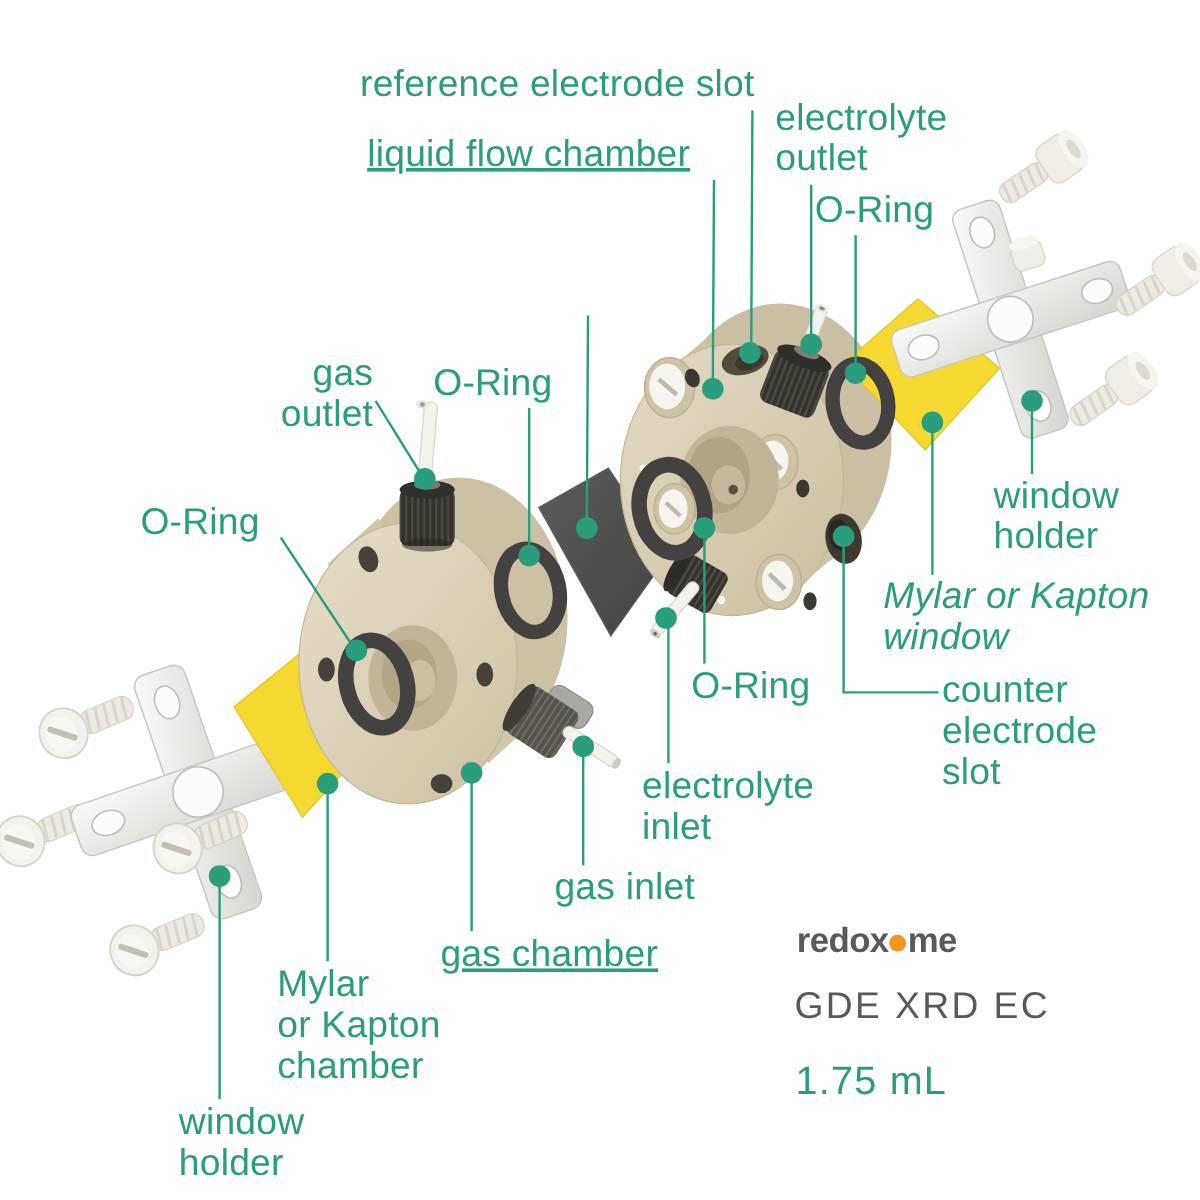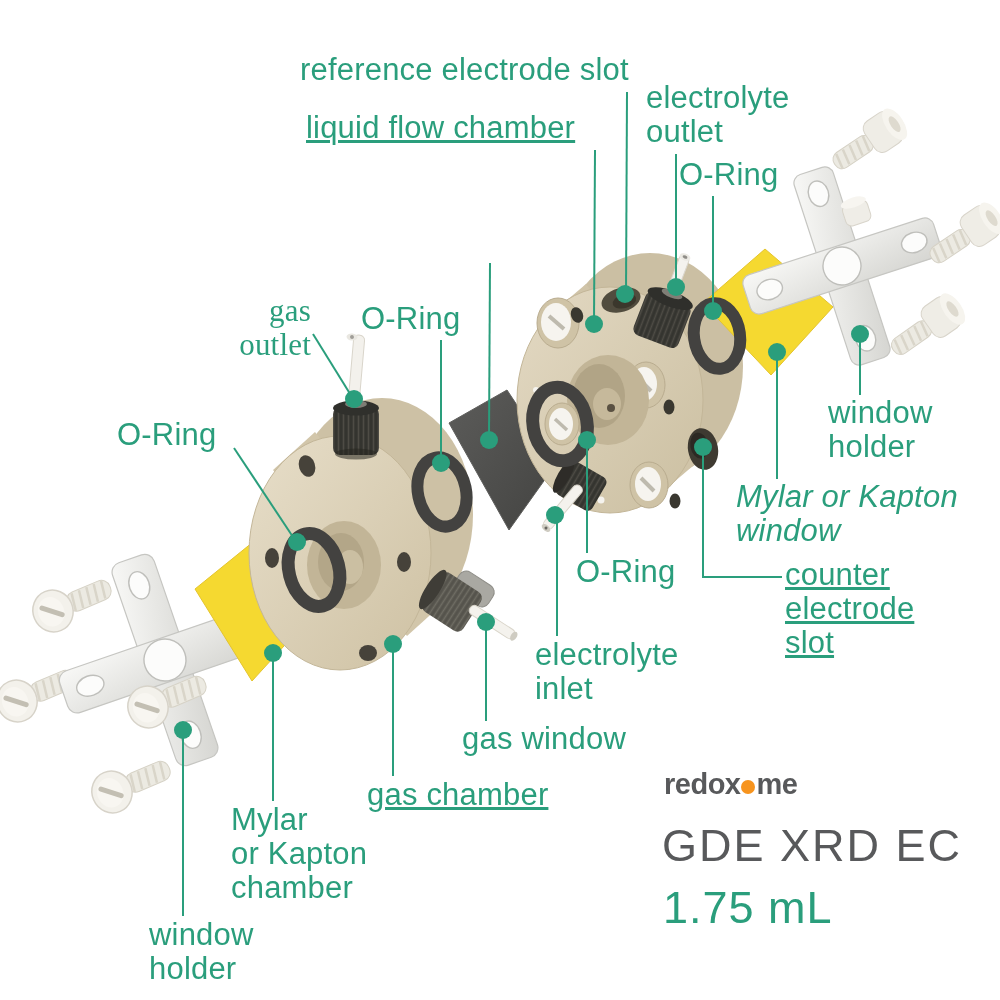--- a/index.html
+++ b/index.html
@@ -11,23 +11,23 @@
   .oring{fill:none;stroke:var(--color-oring);}
   .fill-yellow{fill:var(--color-window_yellow);stroke:#E4C42E;stroke-width:1;}
   .metal{fill:url(#gradMetal);stroke:#C6C6C2;stroke-width:1.2;}
   .hole{fill:#FCFCFB;stroke:#BFBFBB;stroke-width:1.4;}
   .ld{stroke:var(--color-accent);stroke-width:2;fill:none;}
   .dot{fill:var(--color-accent);}
   .brand-logo{position:absolute;left:664px;top:768px;font-size:29px;font-weight:bold;
               letter-spacing:-0.5px;color:var(--color-logo_gray);}
   .logo-dot{display:inline-block;width:14px;height:14px;border-radius:50%;
             background:var(--color-logo_orange);margin:0 1px;}
-  .brand-product{position:absolute;left:662px;top:820px;font-size:45px;letter-spacing:2px;
+  .brand-product{position:absolute;left:662px;top:820px;font-size:31px;letter-spacing:2px;
                  color:var(--color-logo_gray);text-align:center;}
-  .brand-volume{position:absolute;left:663px;top:882px;font-size:45px;letter-spacing:1px;
+  .brand-volume{position:absolute;left:663px;top:882px;font-size:33px;letter-spacing:1px;
                 color:var(--color-accent);}
 </style>
 </head>
 <body>
 
 <div id="stage">
 
 <svg id="art" width="1000" height="1000" viewBox="0 0 1000 1000">
   <defs>
     <linearGradient id="gradMetal" x1="0" y1="0" x2="1" y2="1">
@@ -274,35 +274,35 @@
     <line class="ld" x1="183" y1="916" x2="183" y2="732"></line>
         <circle class="dot" cx="183" cy="730" r="9"></circle>
   </g>
 </svg>
 
 <div class="label" style="left:274px;top:53px;margin-left:26px;">reference electrode slot</div>
 <div class="label" style="left:306px;top:111px;text-decoration:underline;">liquid flow chamber</div>
 <div class="label" style="left:646px;top:81px;">electrolyte
 outlet</div>
 <div class="label" style="left:679px;top:158px;">O-Ring</div>
-<div class="label" style="left:213px;top:294px;width:98px;text-align:right;font-family:Liberation Serif, serif;">gas
+<div class="label" style="left:213px;top:294px;width:98px;text-align:right;">gas
 outlet</div>
 <div class="label" style="left:361px;top:302px;">O-Ring</div>
 <div class="label" style="left:117px;top:418px;">O-Ring</div>
 <div class="label" style="left:828px;top:396px;">window
 holder</div>
 <div class="label" style="left:736px;top:480px;font-style:italic;">Mylar or Kapton
 window</div>
-<div class="label" style="left:785px;top:558px;text-decoration:underline;">counter
+<div class="label" style="left:785px;top:558px;">counter
 electrode
 slot</div>
 <div class="label" style="left:576px;top:555px;">O-Ring</div>
 <div class="label" style="left:535px;top:638px;">electrolyte
 inlet</div>
-<div class="label" style="left:462px;top:722px;">gas window</div>
+<div class="label" style="left:462px;top:722px;">gas inlet</div>
 <div class="label" style="left:367px;top:778px;text-decoration:underline;">gas chamber</div>
 <div class="label" style="left:231px;top:803px;">Mylar
 or Kapton
 chamber</div>
 <div class="label" style="left:149px;top:918px;">window
 holder</div>
 
 <div class="brand-logo"><span>redox</span><span class="logo-dot"></span><span>me</span></div>
 <div class="brand-product">GDE XRD EC</div>
 <div class="brand-volume">1.75 mL</div>

